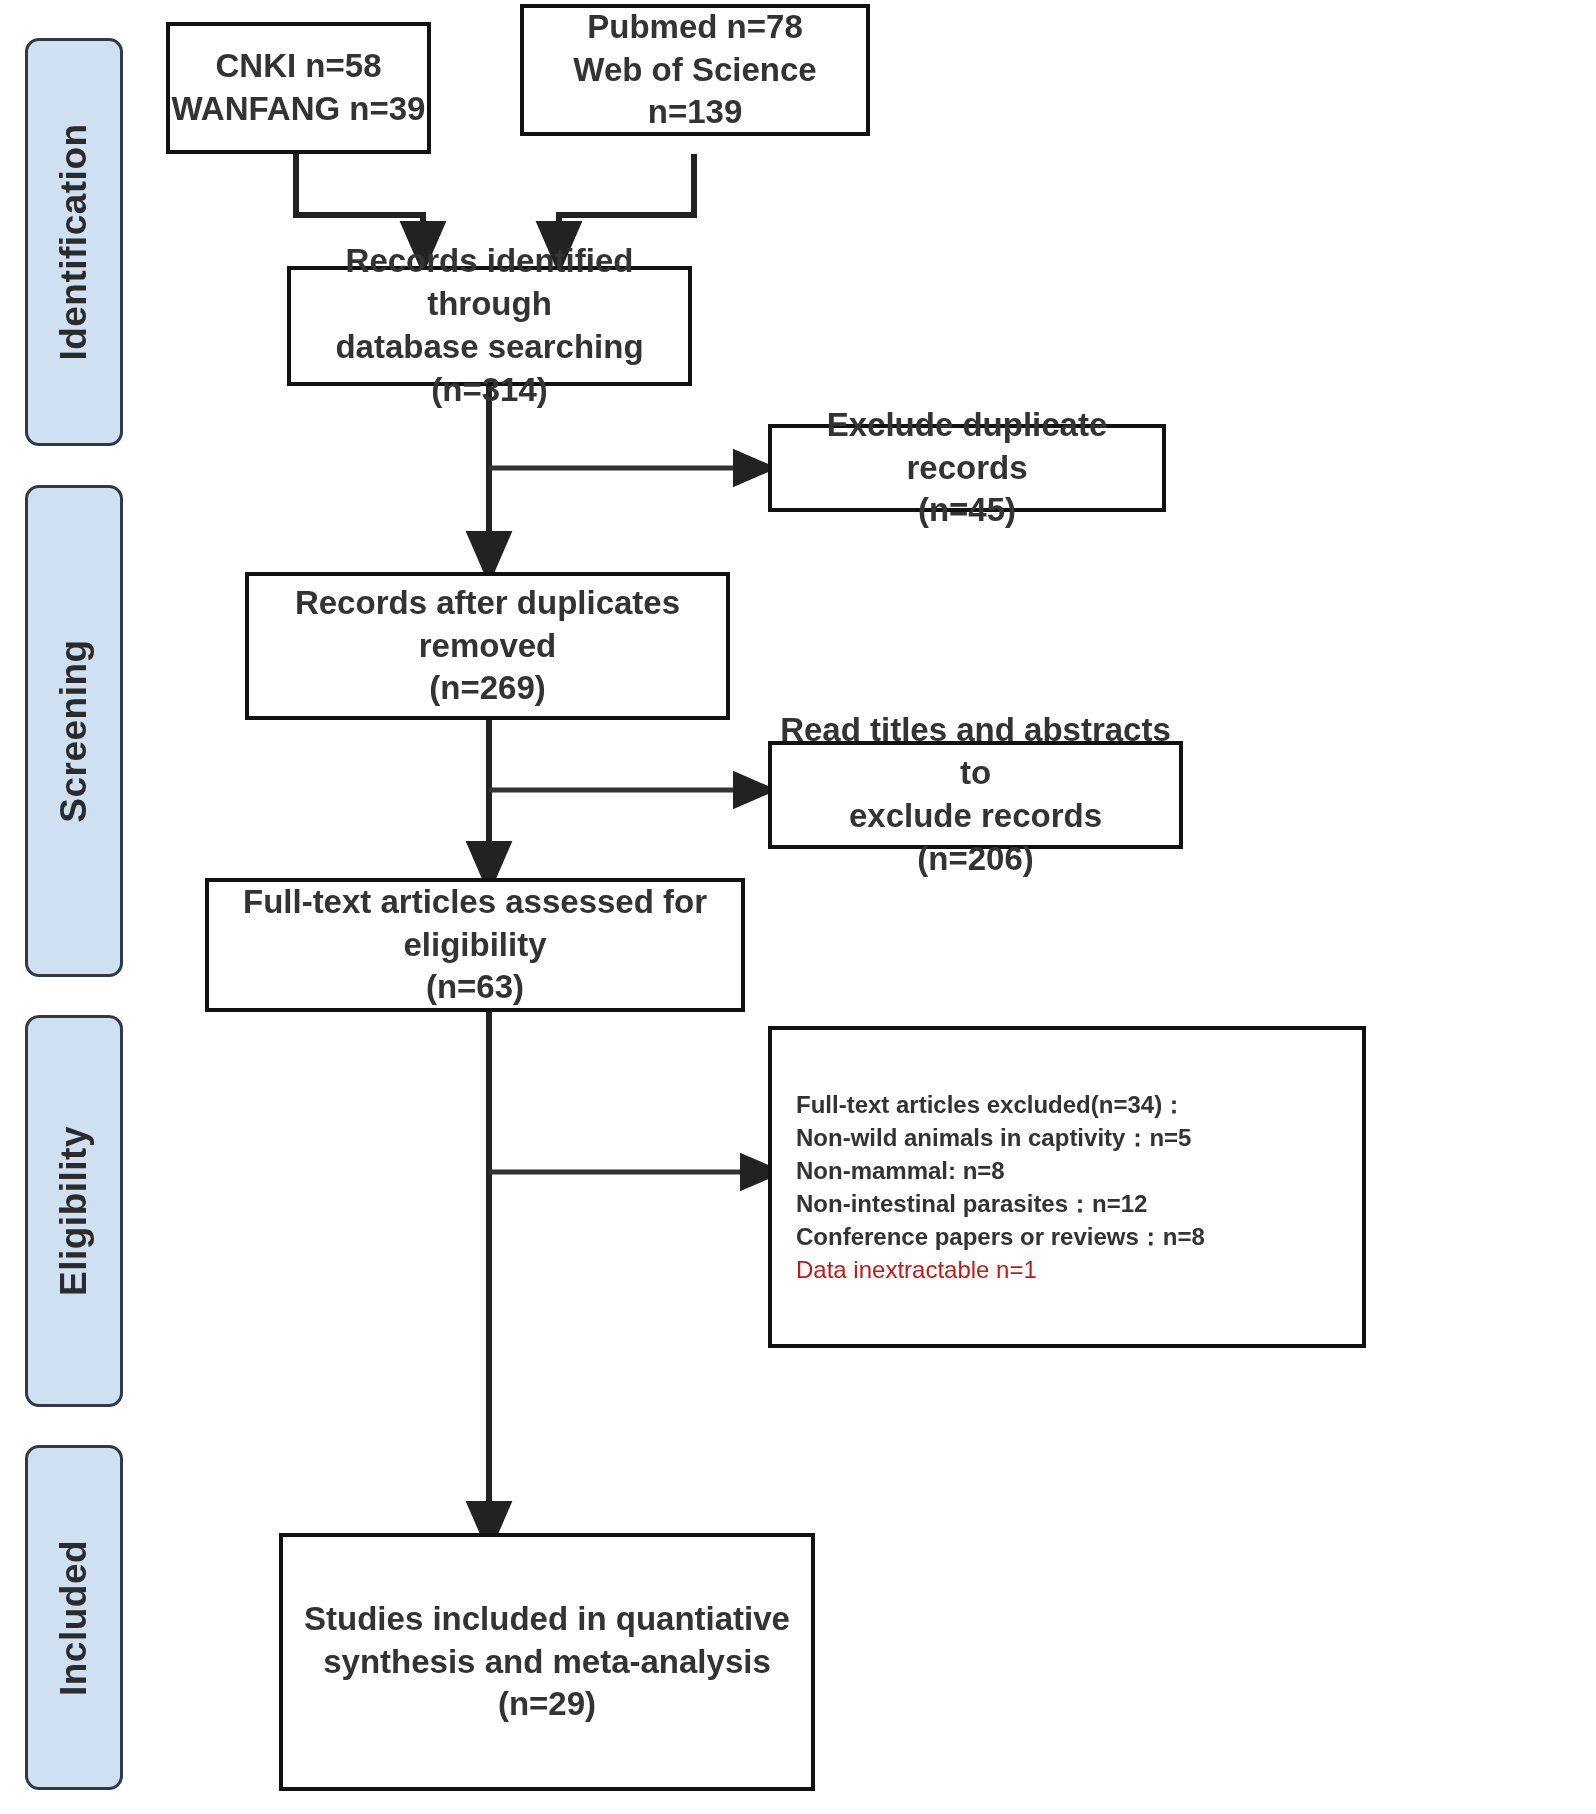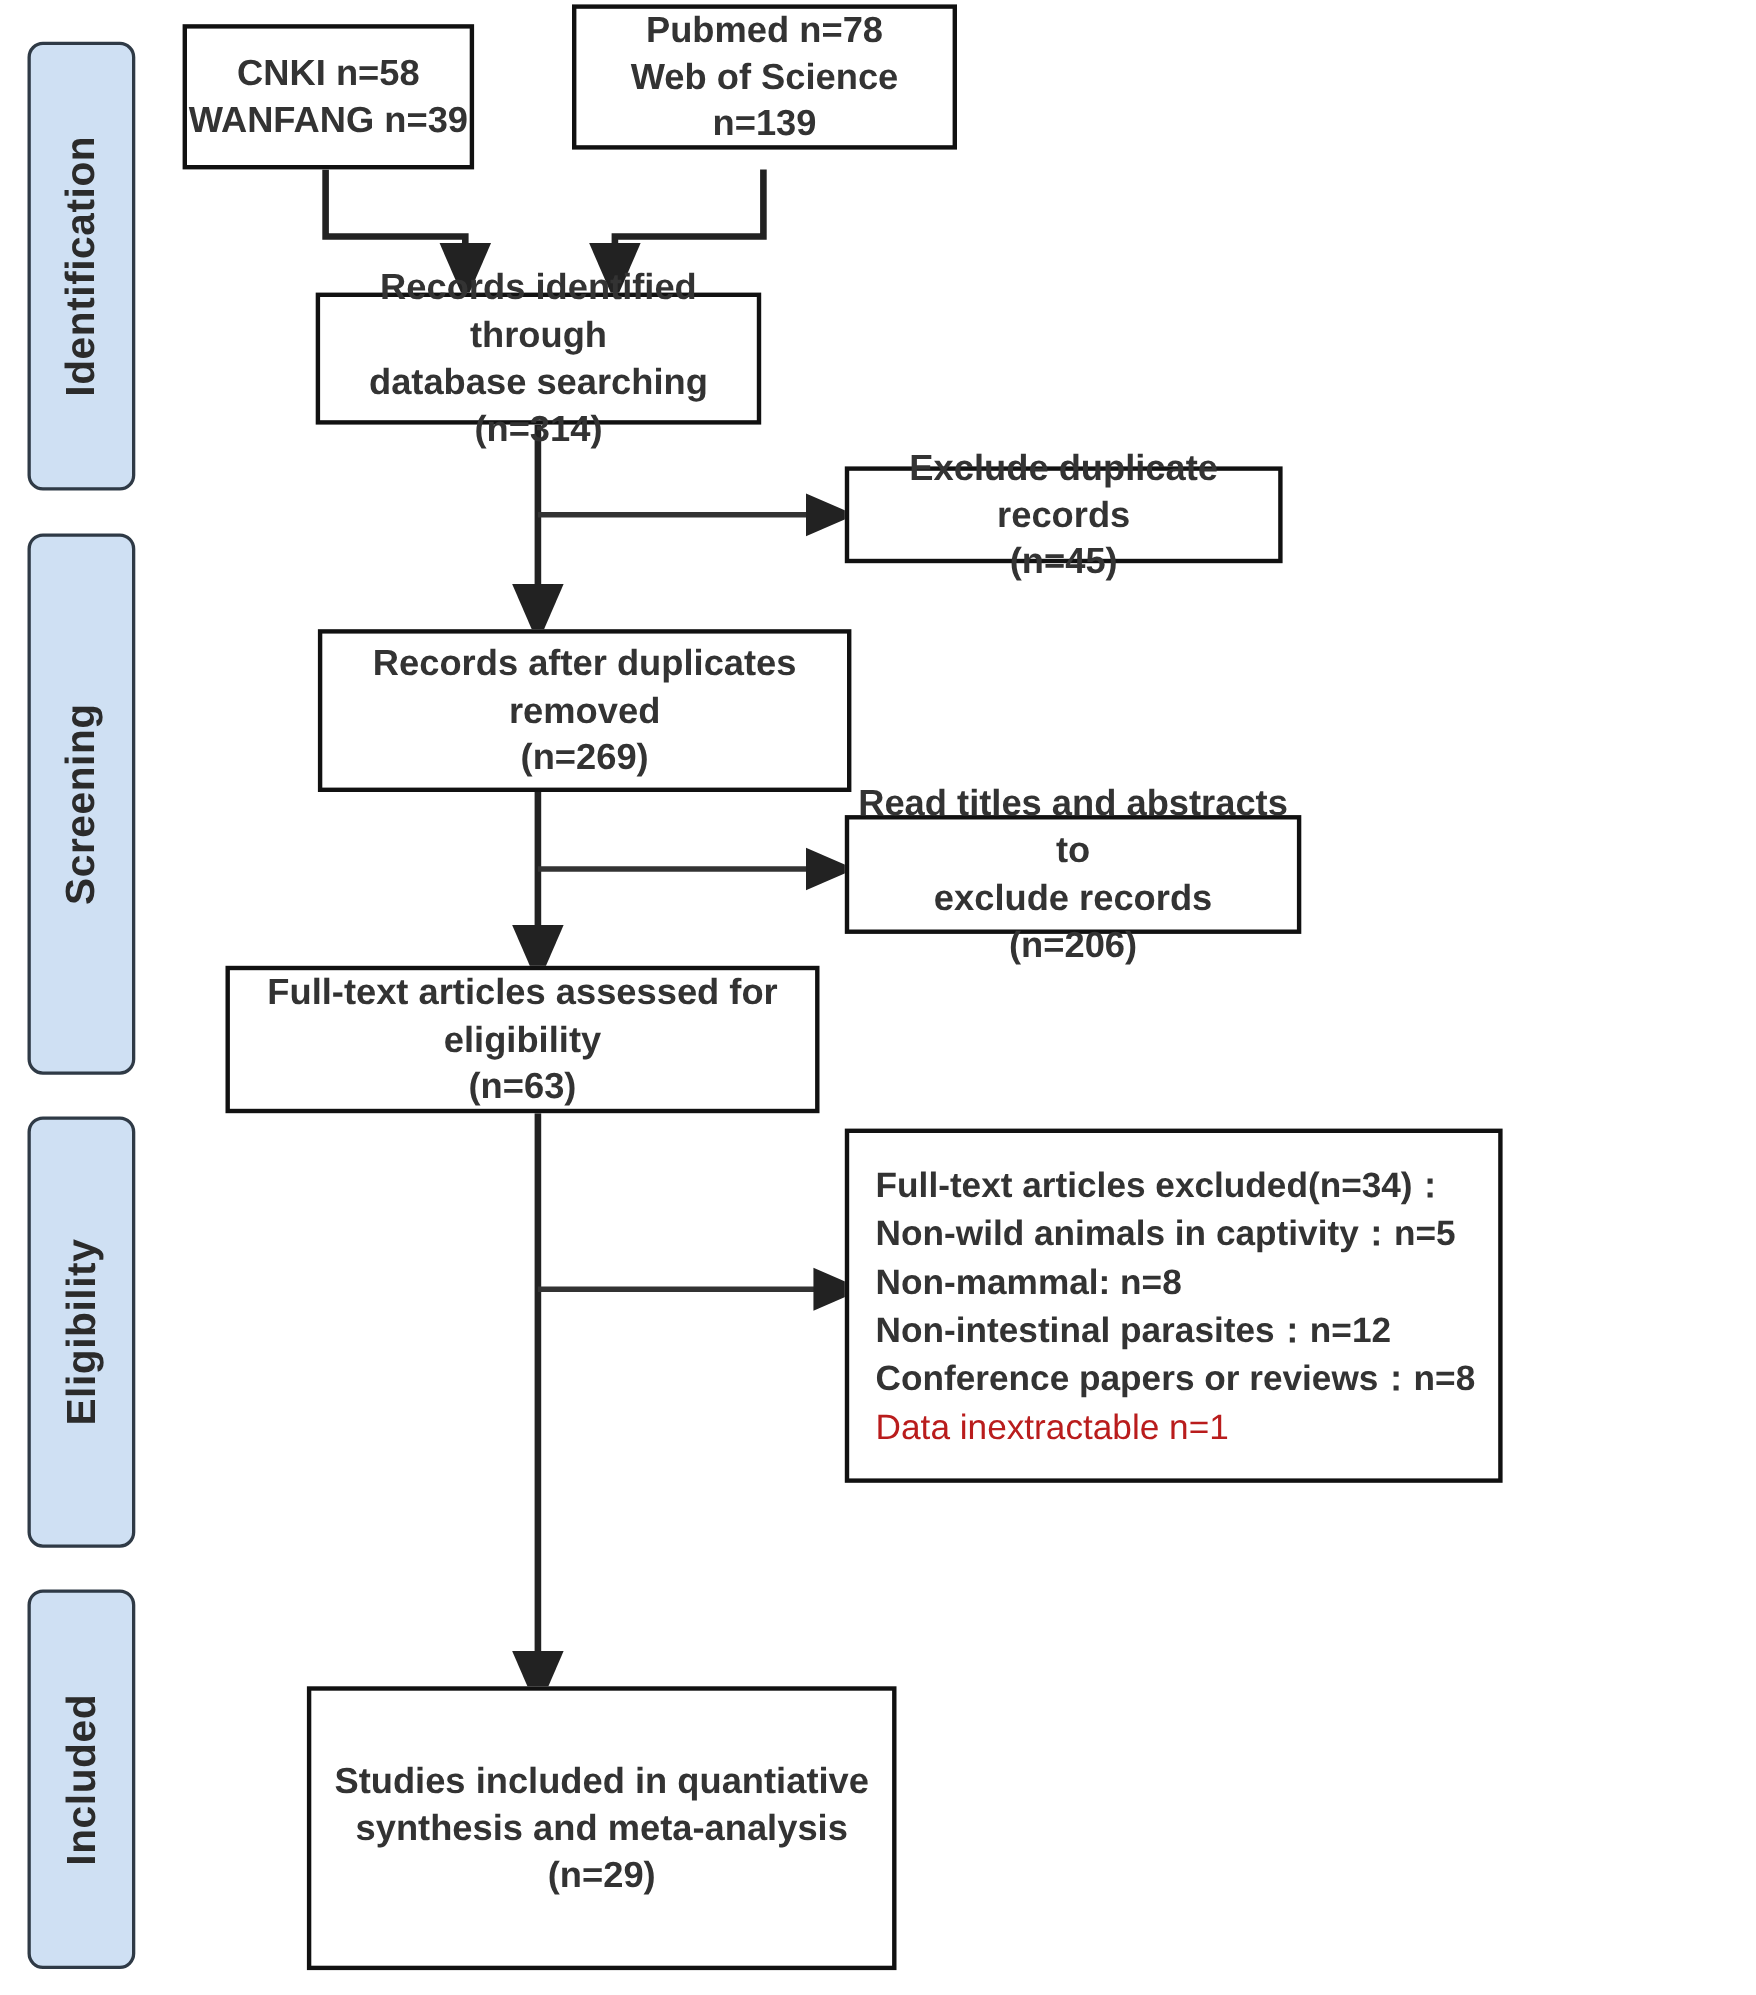--- a/index.html
+++ b/index.html
@@ -58,21 +58,21 @@
     white-space: pre-line;
   }
 
   
   .flow-box.listbox {
     justify-content: flex-start;
     text-align: left;
   }
   .list-lines {
     padding-left: 24px;
-    font-size: 32px;
+    font-size: 24px;
     line-height: 1.38;
     color: #333333;
   }
   .list-lines .ln {
     font-weight: bold;
     white-space: nowrap;
     display: block;
   }
   .list-lines .ln.light {
     font-weight: normal;
@@ -164,21 +164,21 @@
     <div class="flow-text">Records identified through
 database searching
 (n=314)</div>
   </div>
 
   <div class="flow-box" style="left:768px; top:424px; width:398px; height:88px;">
     <div class="flow-text">Exclude duplicate records
 (n=45)</div>
   </div>
 
-  <div class="flow-box" style="left:245px; top:572px; width:485px; height:148px;margin-left:44px;">
+  <div class="flow-box" style="left:245px; top:572px; width:485px; height:148px;">
     <div class="flow-text">Records after duplicates removed
 (n=269)</div>
   </div>
 
   <div class="flow-box" style="left:768px; top:741px; width:415px; height:108px;">
     <div class="flow-text">Read titles and abstracts to
 exclude records
 (n=206)</div>
   </div>
 

